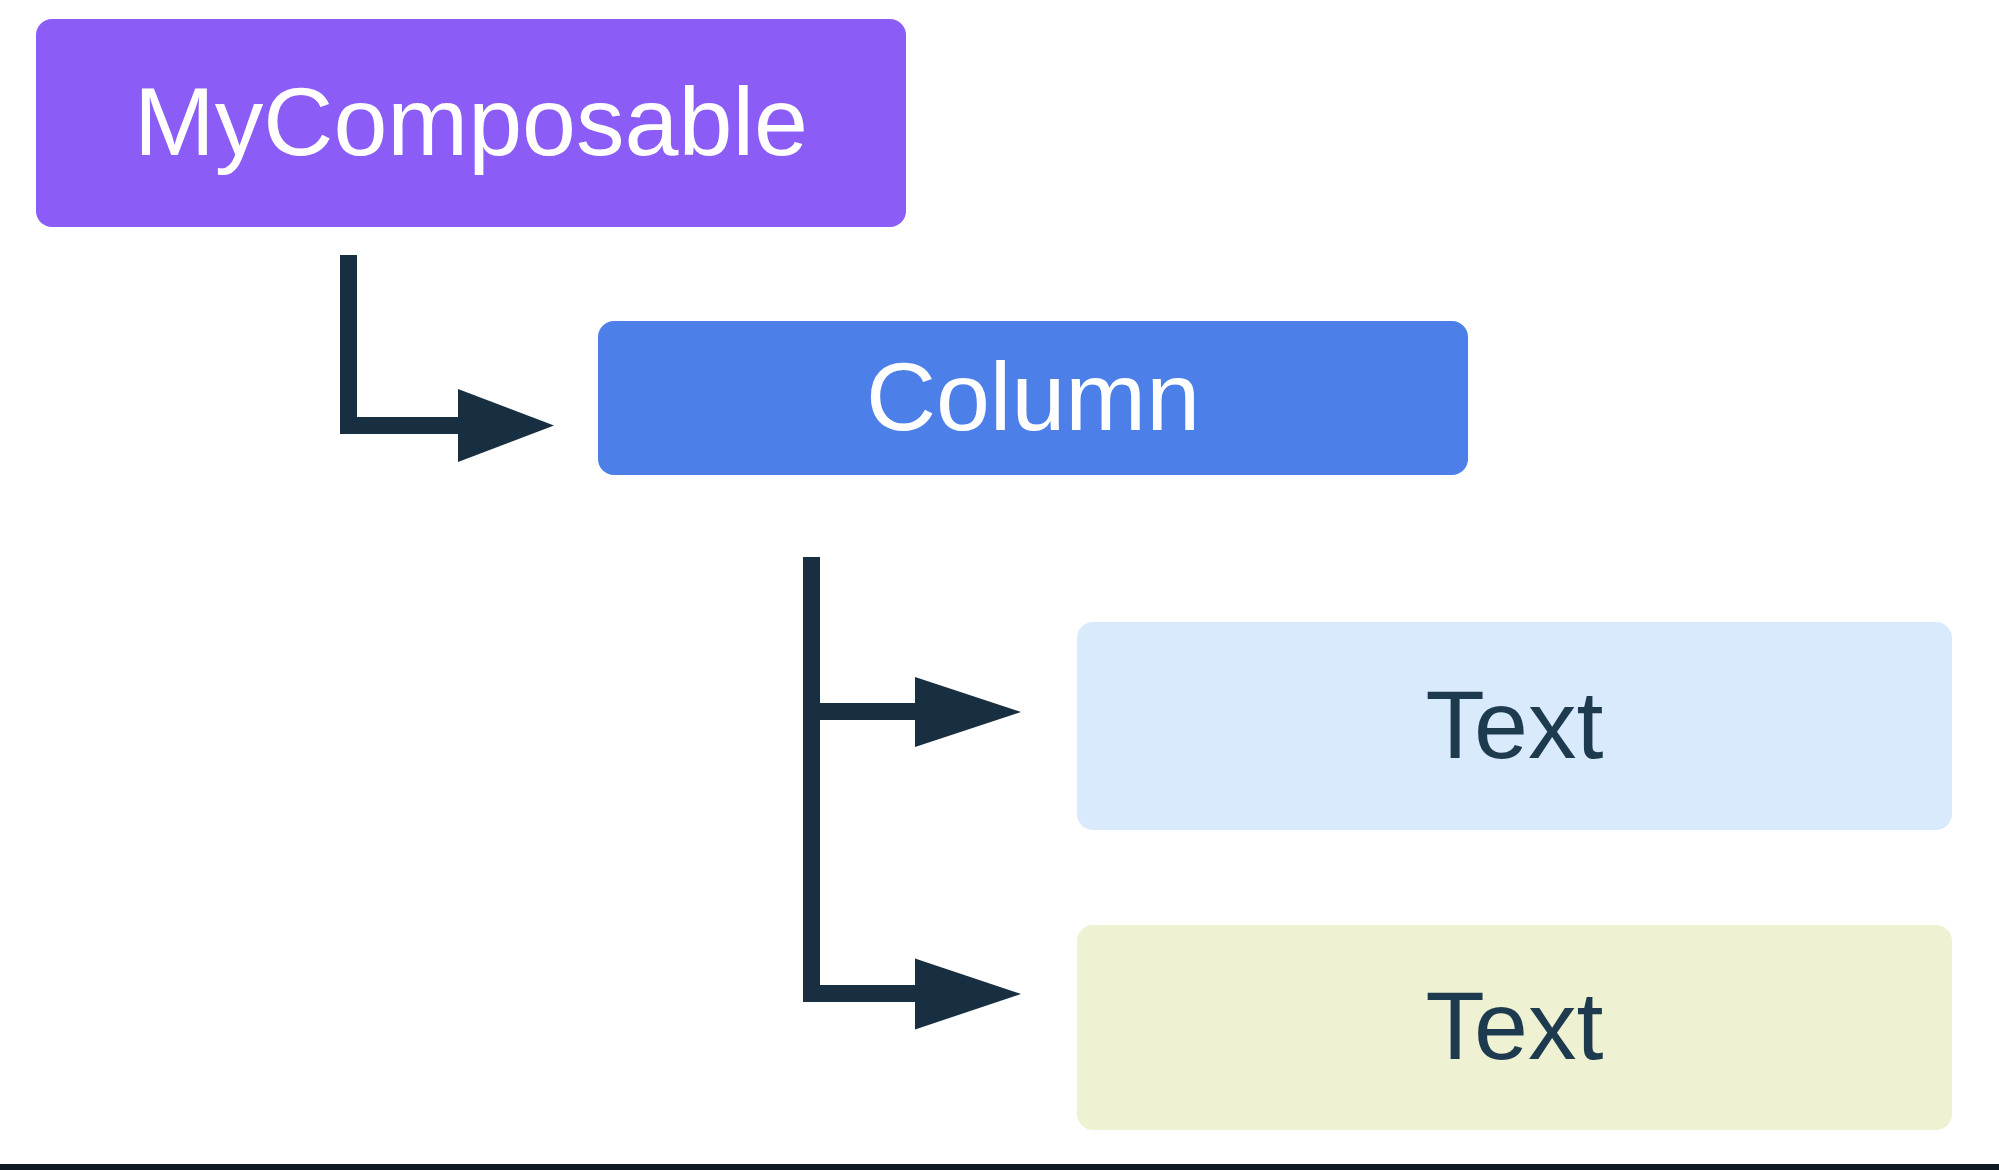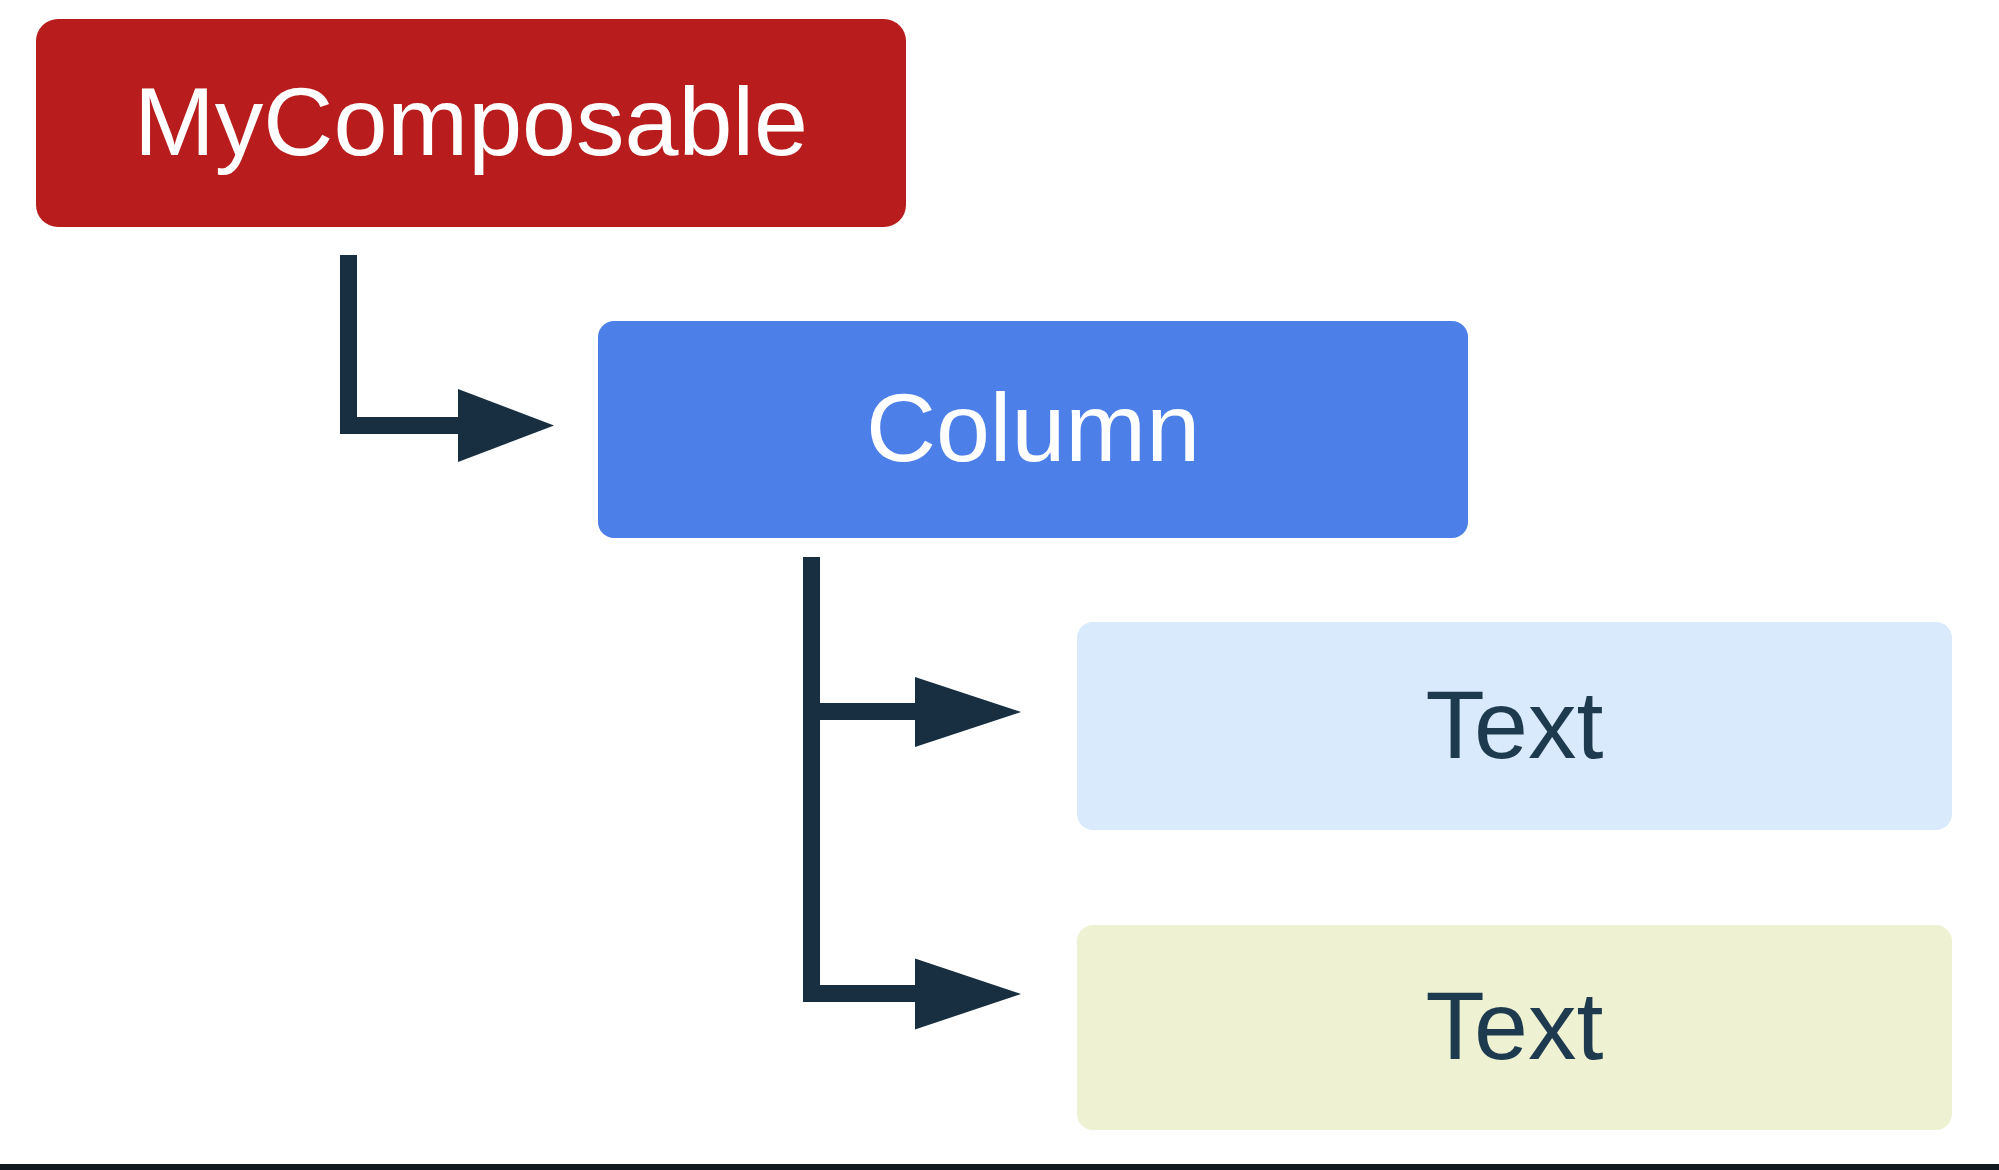--- a/index.html
+++ b/index.html
@@ -24,21 +24,21 @@
     box-sizing: border-box;
   }
   .node .label {
     font-size: 97px;
     line-height: 1;
     letter-spacing: 0px;
     white-space: nowrap;
     transform: translateY(-2px);
   }
   .node-mycomposable { left: 36px;  top: 19px;  width: 870px; height: 208px; }
-  .node-column       { left: 598px; top: 321px; width: 870px; height: 217px; }
+  .node-column       { left: 598px; top: 321px; width: 870px; height: 154px; }
   .node-text1        { left: 1077px; top: 622px; width: 875px; height: 208px; }
   .node-text2        { left: 1077px; top: 925px; width: 875px; height: 205px; }
 
   .connectors {
     position: absolute;
     left: 0; top: 0;
     width: 1999px;
     height: 1170px;
     pointer-events: none;
   }
@@ -70,21 +70,21 @@
   <svg class="connectors" viewBox="0 0 1999 1170" xmlns="http://www.w3.org/2000/svg">
 
     <path class="edge-line" d="M348.5 255 L348.5 425.5 L462 425.5"></path>
     <polygon class="edge-head" points="458,389 458,462 554,425.5"></polygon>
 
     <path class="edge-line" d="M811.5 557 L811.5 993.5 M803 711.5 L918 711.5 M803 993.5 L918 993.5"></path>
     <polygon class="edge-head" points="915,677 915,747 1021,712"></polygon>
     <polygon class="edge-head" points="915,958.5 915,1029.5 1021,994"></polygon>
   </svg>
 
-  <div class="node node-mycomposable" style="background: #b91c1c; color: rgb(255, 255, 255); border-radius: 22px;">
+  <div class="node node-mycomposable" style="background: #8b5cf6; color: rgb(255, 255, 255);">
     <span class="label">MyComposable</span>
   </div>
 
   <div class="node node-column" style="background: rgb(76, 127, 232); color: rgb(255, 255, 255);">
     <span class="label">Column</span>
   </div>
 
   <div class="node node-text1" style="background: rgb(217, 234, 252); color: rgb(29, 58, 78);">
     <span class="label">Text</span>
   </div>

